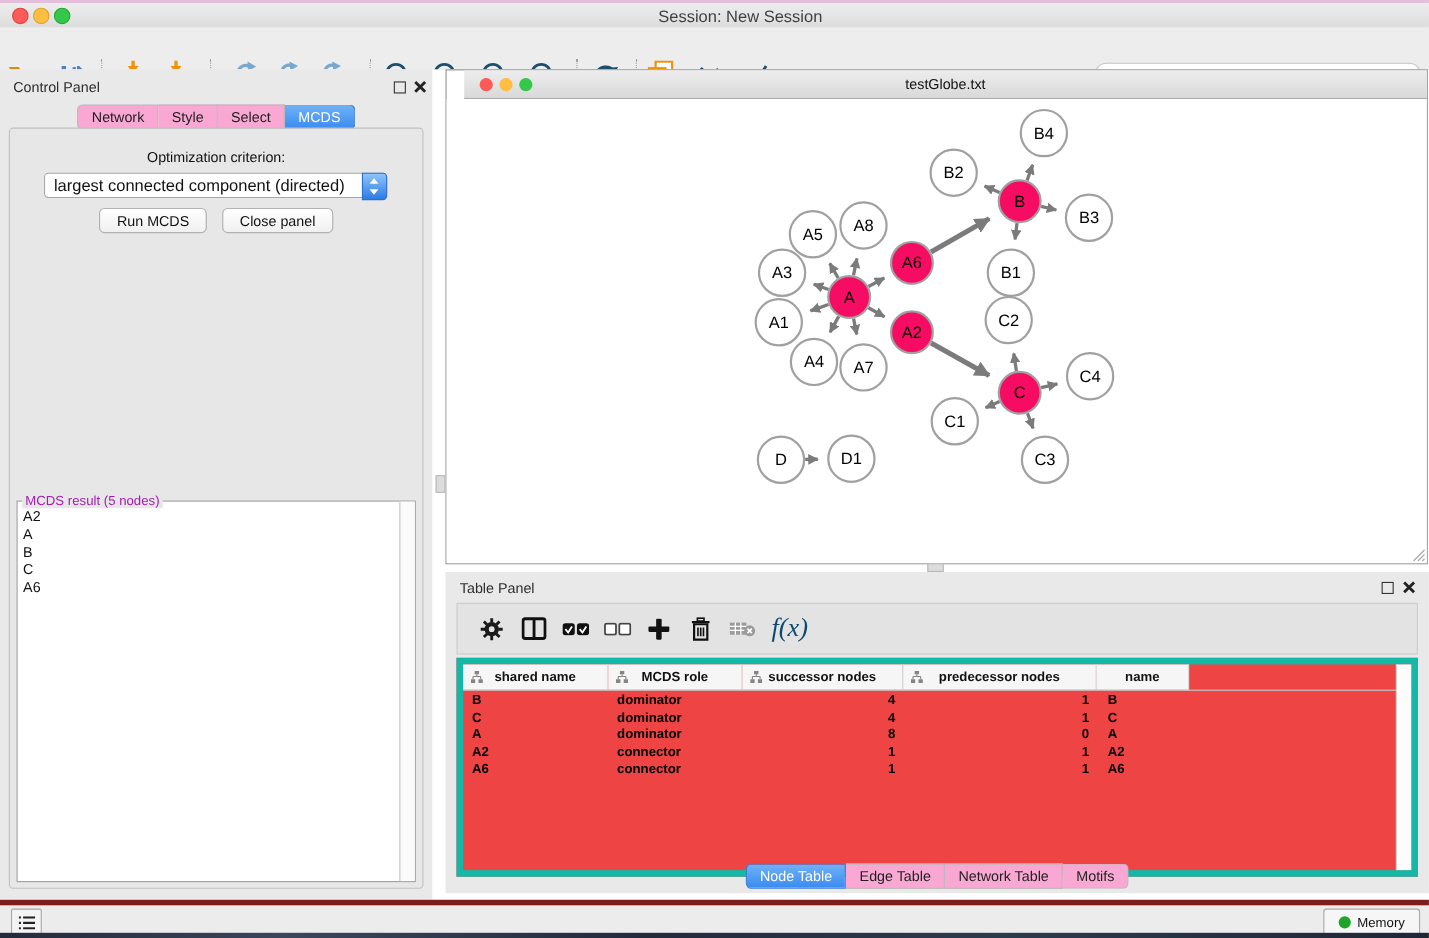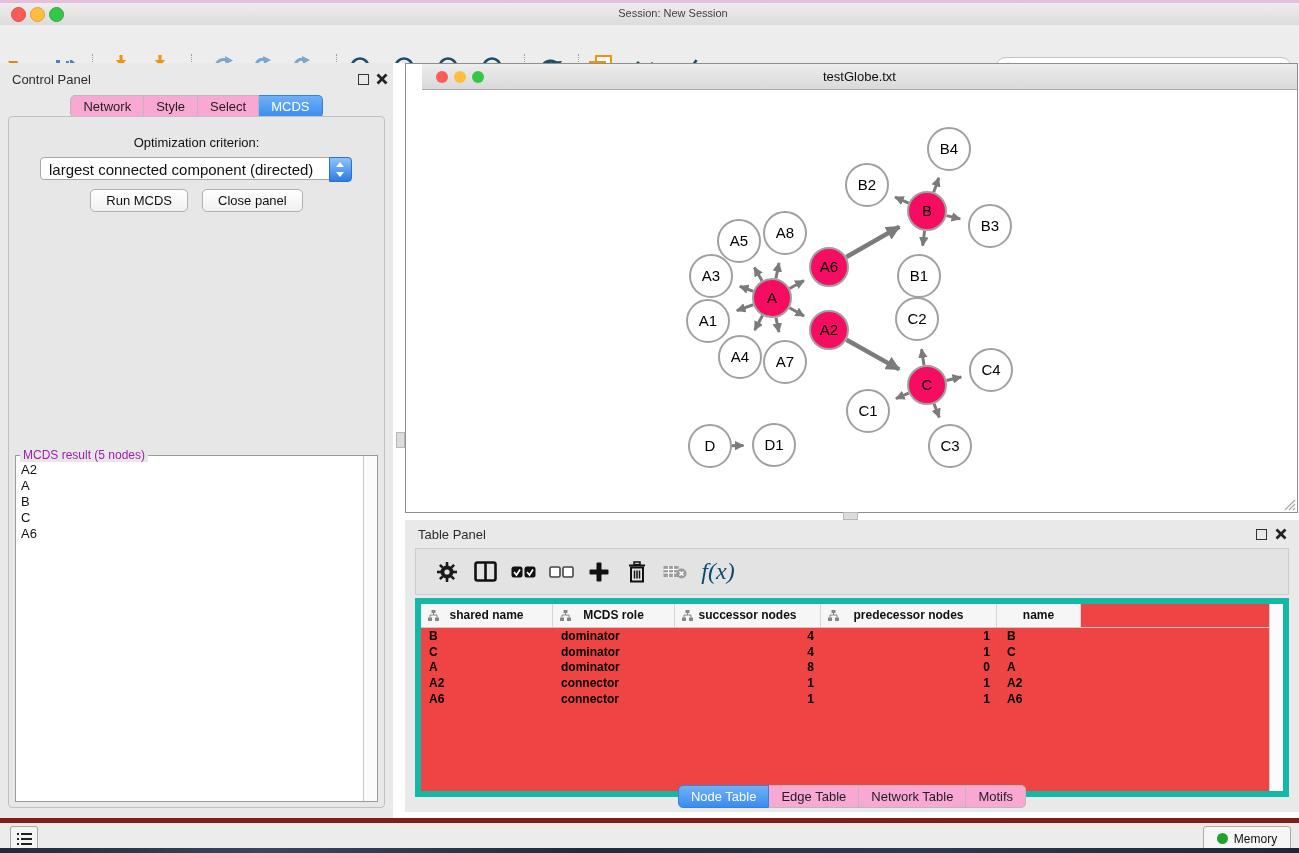--- a/index.html
+++ b/index.html
@@ -6,21 +6,21 @@
   body{width:1299px;height:853px;overflow:hidden;font-family:"Liberation Sans",sans-serif;background:#ececec;position:relative;}
   .screen{position:absolute;inset:0;}
 
   
   .top-pink{position:absolute;left:0;top:0;width:1299px;height:3px;background:#e3bfdc;}
   .titlebar{position:absolute;left:0;top:3px;width:1299px;height:22px;background:linear-gradient(#ededed,#dcdcdc);}
   .traffic{position:absolute;top:4px;width:13px;height:13px;border-radius:50%;}
   .t-red{left:11px;background:#fc5b57;border:1px solid #e2463f;}
   .t-yellow{left:30px;background:#fdbe41;border:1px solid #e0a32e;}
   .t-green{left:49px;background:#34c749;border:1px solid #2aa837;}
-  .win-title{position:absolute;left:0;right:0;top:4px;text-align:center;font-size:11px;color:#3f3f3f;padding-left:47px;}
+  .win-title{position:absolute;left:0;right:0;top:4px;text-align:center;font-size:15px;color:#3f3f3f;padding-left:47px;}
 
   
   .toolbar{position:absolute;left:0;top:25px;width:1299px;height:38px;background:#ededed;border-bottom:1px solid
  #bdbdbd;}
   .tb-icon{position:absolute;top:28px;width:34px;height:34px;display:flex;align-items:center;justify-content:center;cursor:default;}
   .tb-sep{position:absolute;top:29px;height:28px;border-left:1px dotted #9f9f9f;}
   .search-box{position:absolute;left:995px;top:32px;width:288px;height:20px;background:#fff;border:1px solid #c3c3c3;border-radius:12px;display:flex;align-items:center;padding-left:7px;}
   .search-box input{border:none;outline:none;font-size:12px;width:250px;background:transparent;font-family:"Liberation Sans",sans-serif;}
 
   
@@ -54,21 +54,21 @@
   .result-item{font-size:13px;line-height:16px;padding-left:5px;color:#111;}
 
   
   .net-frame{position:absolute;left:405px;top:0;width:893px;height:450px;border:1px solid #8f8f8f;background:#fff;box-sizing:border-box;}
   .net-titlebar{position:absolute;left:16px;top:0;right:0;height:25px;background:linear-gradient(#ededed,#d9d9d9);border-bottom:1px solid #ababab;}
   .net-traffic{position:absolute;top:6.5px;width:12px;height:12px;border-radius:50%;}
   .n-red{left:14px;background:#fc5b57;}
   .n-yellow{left:32px;background:#fdbe41;}
   .n-green{left:50px;background:#34c749;}
   .net-title{position:absolute;left:0;right:0;top:5px;text-align:center;font-size:13px;color:#111;}
-  .net-canvas{position:absolute;left:0;top:26px;right:0;bottom:0;background:#fff;margin-top:28px;}
+  .net-canvas{position:absolute;left:0;top:26px;right:0;bottom:0;background:#fff;}
   .resize-grip{position:absolute;right:1px;bottom:1px;}
 
   
   .split-left{position:absolute;left:396px;top:369px;width:7px;height:14px;background:#dcdcdc;border:1px solid #b8b8b8;}
   .split-bottom{position:absolute;left:843px;top:449px;width:13px;height:6px;background:#dcdcdc;border:1px solid #b8b8b8;}
 
   
   .table-panel{position:absolute;left:405px;top:457px;width:894px;height:292px;background:#e9e9e9;}
   .tp-title{position:absolute;left:13px;top:7px;font-size:13px;color:#2d2d2d;}
   .tp-float{right:32px;left:auto;top:9px;}

